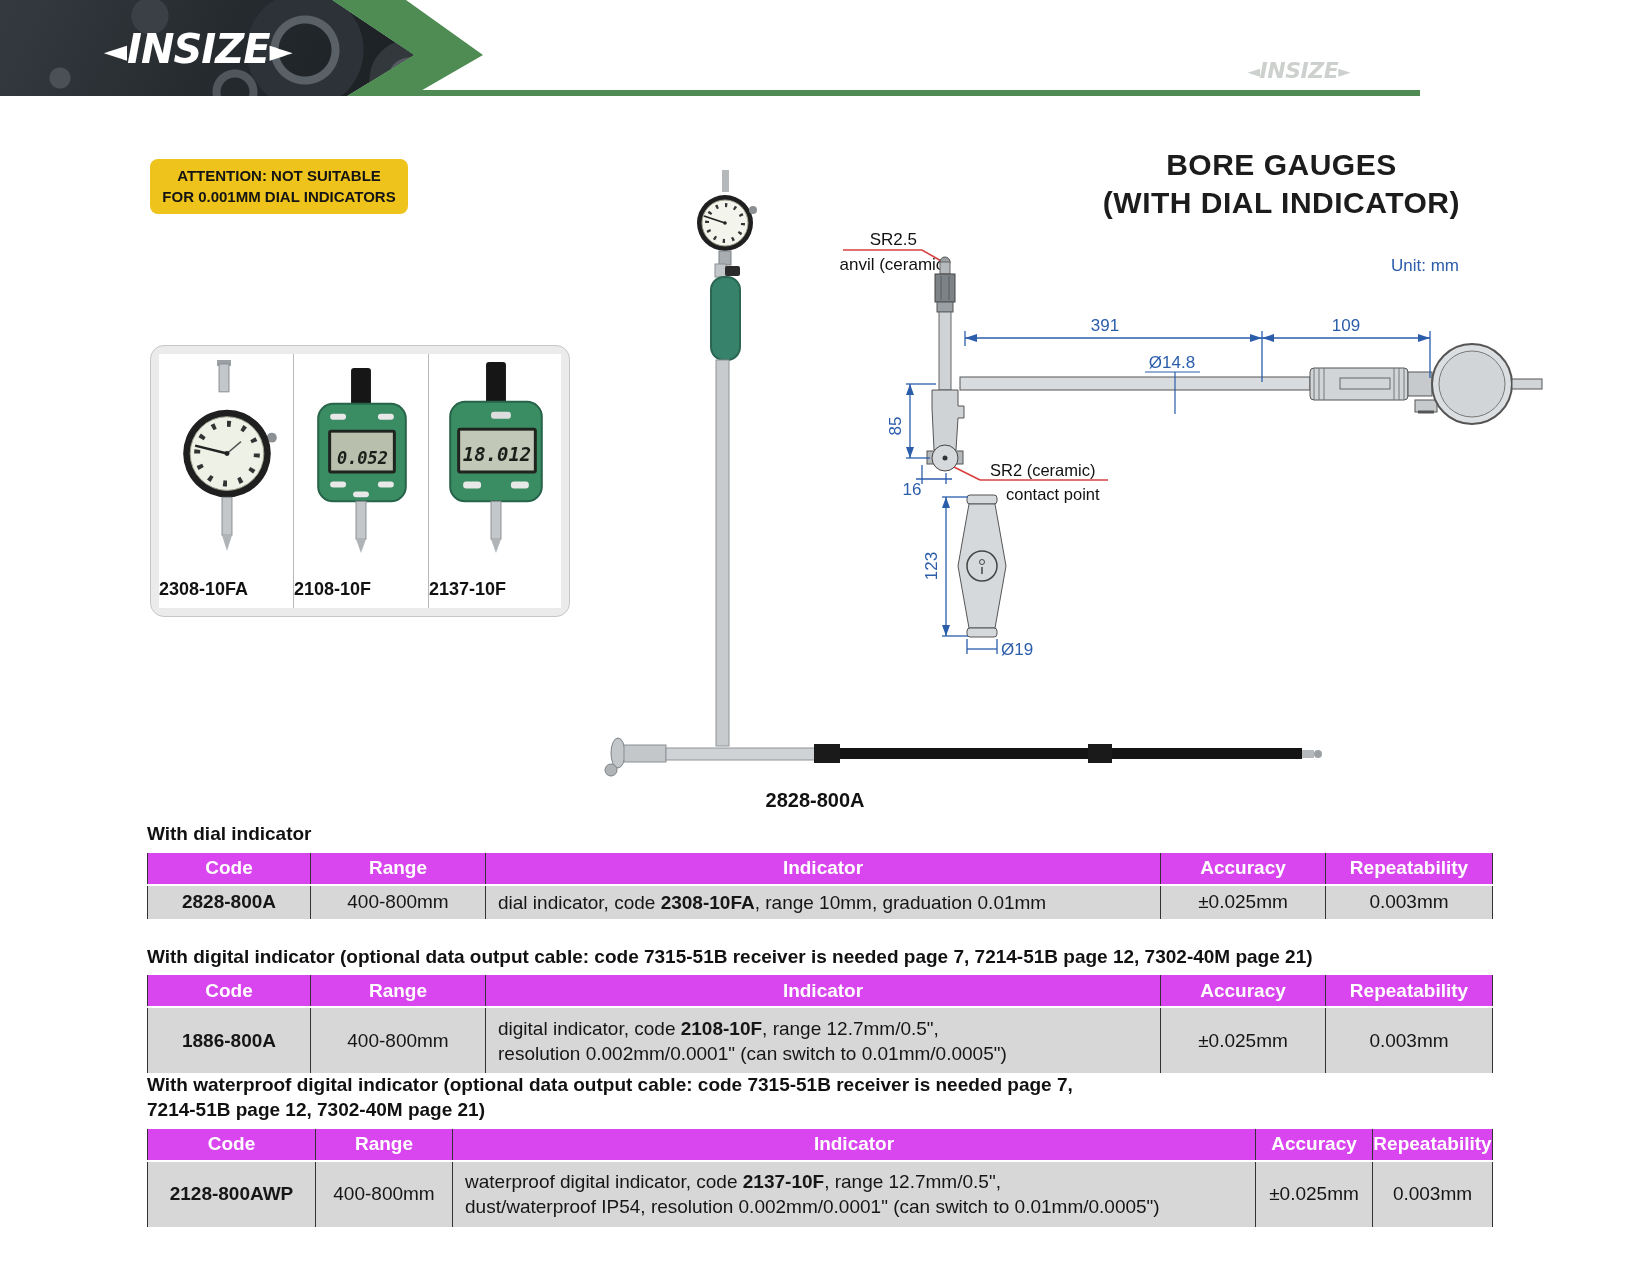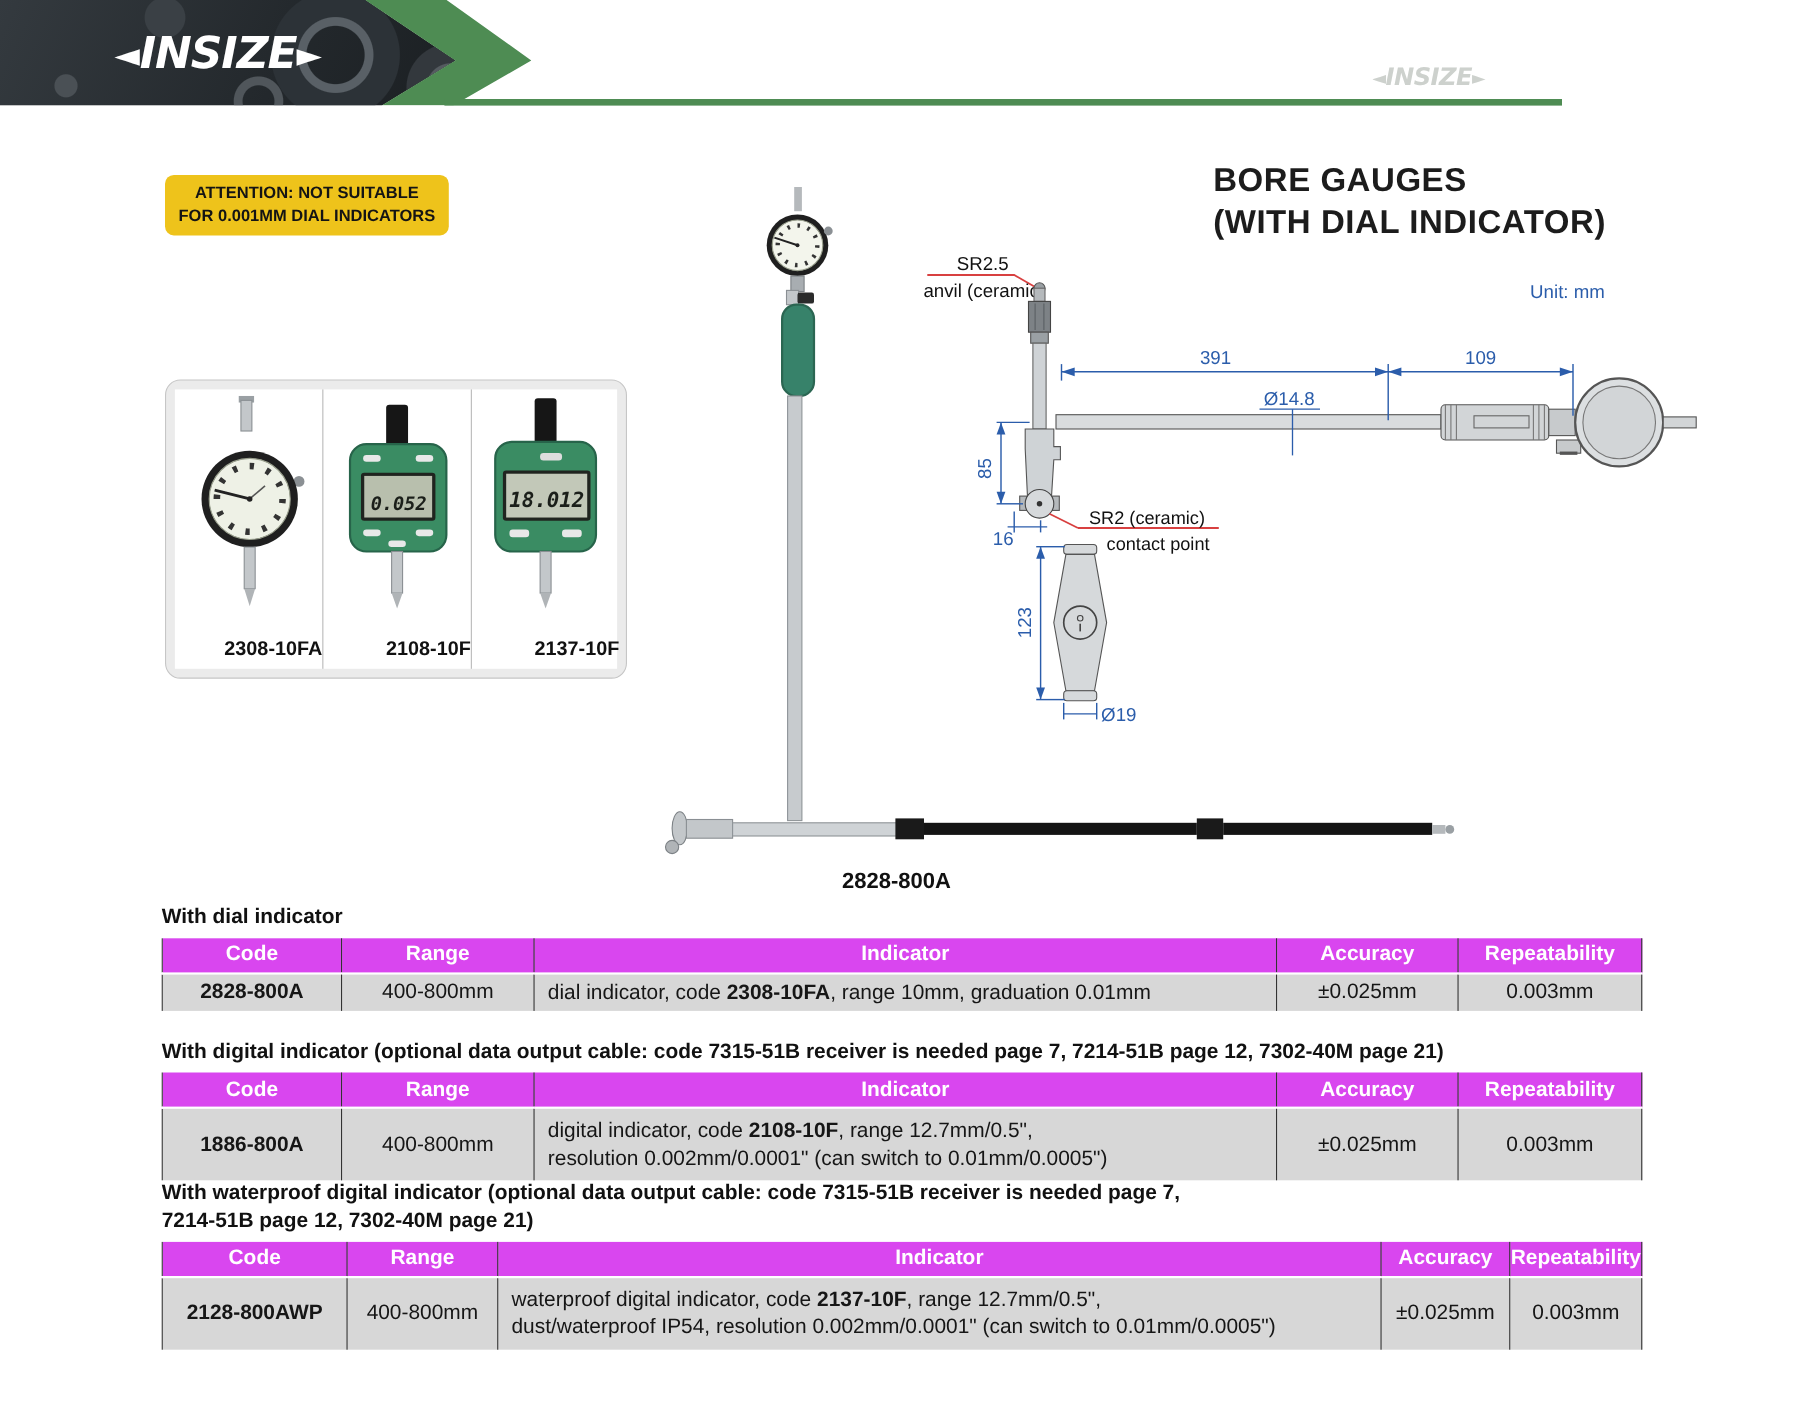--- a/index.html
+++ b/index.html
@@ -40,31 +40,31 @@
 
   
   .attention {
     position:absolute; left:150px; top:159px; width:258px; height:55px;
     background:#eec31b; border-radius:8px; display:flex; align-items:center; justify-content:center;
     text-align:center; font-weight:bold; font-size:15px; line-height:1.35; color:#141414;
     white-space:pre-line;
   }
 
   
-  .title { position:absolute; right:172px; top:146px; text-align:left;
+  .title { position:absolute; right:172px; top:146px; text-align:center;
     font-weight:bold; font-size:30px; line-height:1.28; color:#1c1c1c; letter-spacing:0.5px; }
   .unit { position:absolute; right:173px; top:256px; font-size:17px; color:#2b5dab; }
 
   
   .gallery {
     position:absolute; left:150px; top:345px; width:420px; height:272px;
     background:#ebebeb; border:1px solid #c6c6c6; border-radius:14px; padding:8px;
   }
   .gallery-inner { display:flex; width:100%; height:100%; background:#ffffff; }
-  .g-cell { flex:1; display:flex; flex-direction:column; align-items:flex-end; border-right:1px solid #b8b8b8; }
+  .g-cell { flex:1; display:flex; flex-direction:column; align-items:flex-start; border-right:1px solid #b8b8b8; }
   .g-cell:last-child { border-right:none; }
   .g-cell svg { flex:1; width:134px; }
   .g-label { font-weight:bold; font-size:18px; color:#111; padding:2px 0 8px 0; }
   .lcd { font-family:"DejaVu Sans Mono", monospace; font-style:italic; font-weight:bold; }
 
   
   .artwork { position:absolute; left:560px; top:150px; width:1020px; height:680px; }
 
   
   .tables-wrap { position:absolute; left:147px; top:822px; width:1345px; }

